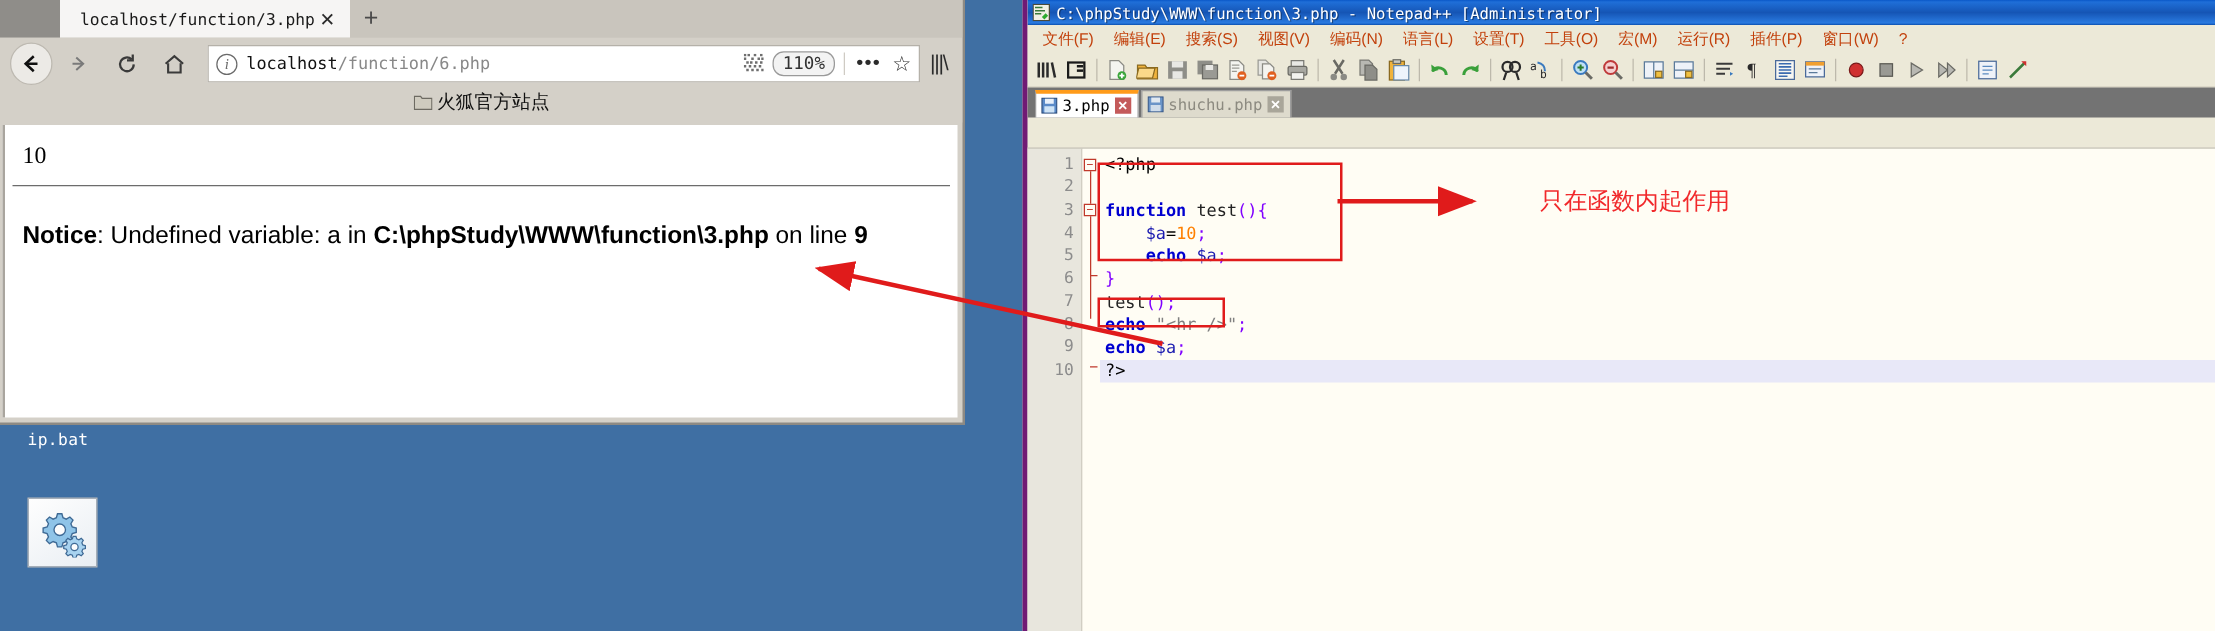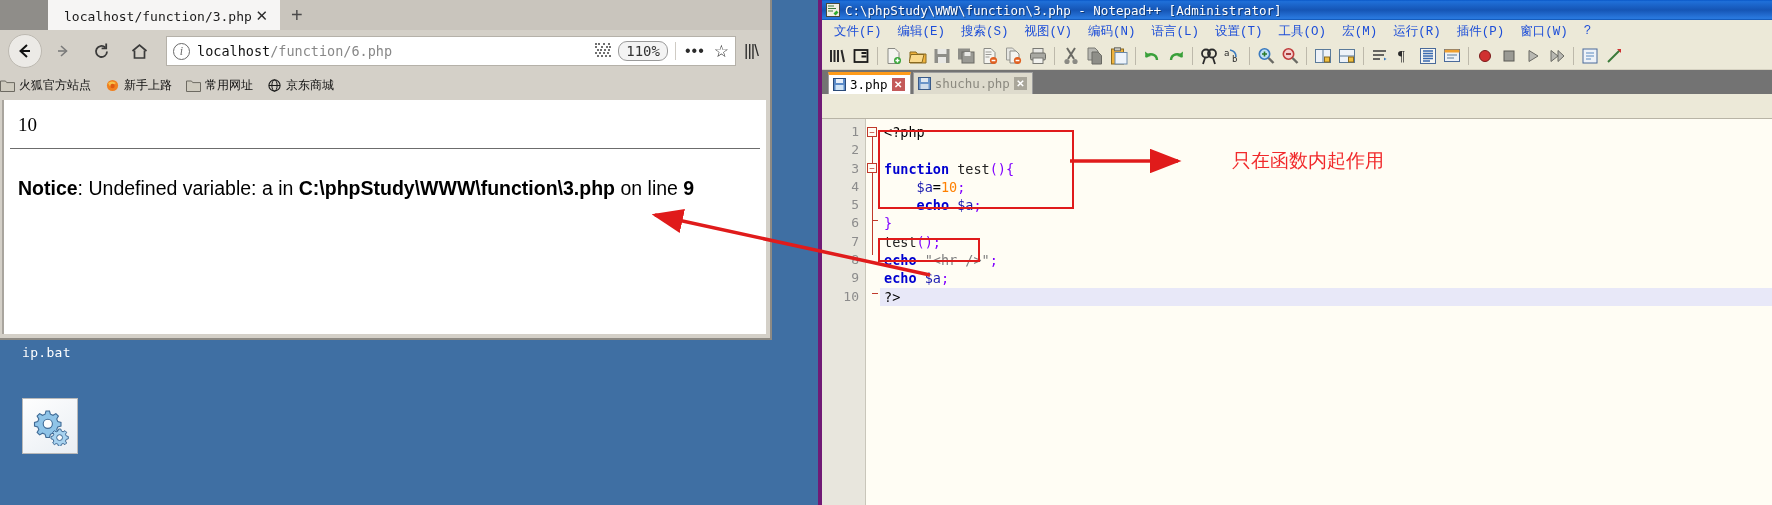--- a/index.html
+++ b/index.html
@@ -137,21 +137,21 @@
   .urlbar-sep { width: 1px; height: 18px; background: #cfcbc4; flex: 0 0 auto; }
   .url-dots { color: #2b2b2b; font-size: 16px; letter-spacing: 1px; flex: 0 0 auto; padding: 0 2px;}
   .url-star { color: #2b2b2b; font-size: 17px; flex: 0 0 auto; }
   .lib-icon { padding: 0 4px; color: #2b2b2b; font-size: 17px; letter-spacing: -1px; }
 
   .ff-bookmarks {
     height: 26px;
     background: #d4d0c8;
     display: flex; align-items: center;
     padding: 0 0; gap: 14px;
-    font-size: 12px; color: #101010;
+    font-size: 15px; color: #101010; flex-direction: column;
   }
   .bm { display: flex; align-items: center; gap: 4px; white-space: nowrap; }
   .bm-ico { width: 15px; height: 13px; flex: 0 0 auto; }
 
   .ff-content {
     position: absolute;
     left: 2px; right: 4px; top: 100px; bottom: 4px;
     background: #ffffff;
     border-left: 2px solid #a9a59e;
     overflow: hidden;
@@ -200,24 +200,24 @@
   }
   .npp-menubar {
     height: 22px;
     background: #ece9d8;
     display: flex; align-items: center;
     padding-left: 4px;
     gap: 0px;
   }
   .npp-menu-item {
     font-size: 12.5px;
-    color: #1d4ed8;
+    color: #c2410c;
     padding: 18px 8px;
     white-space: nowrap;
-    font-family: Liberation Mono, monospace;
+    font-family: Liberation Sans, sans-serif;
   }
   .npp-toolbar {
     height: 28px;
     background: #ece9d8;
     display: flex; align-items: center;
     padding-left: 4px;
     gap: 2px;
     border-bottom: 1px solid #d6d2c2;
   }
   .tb-btn {

